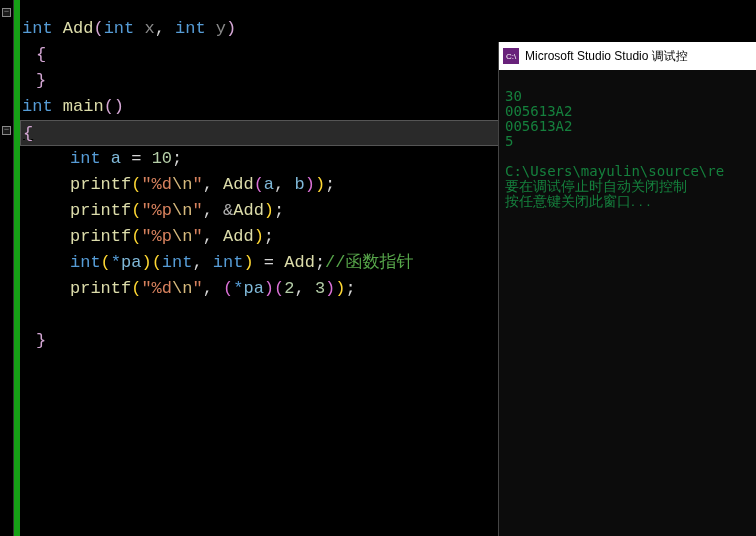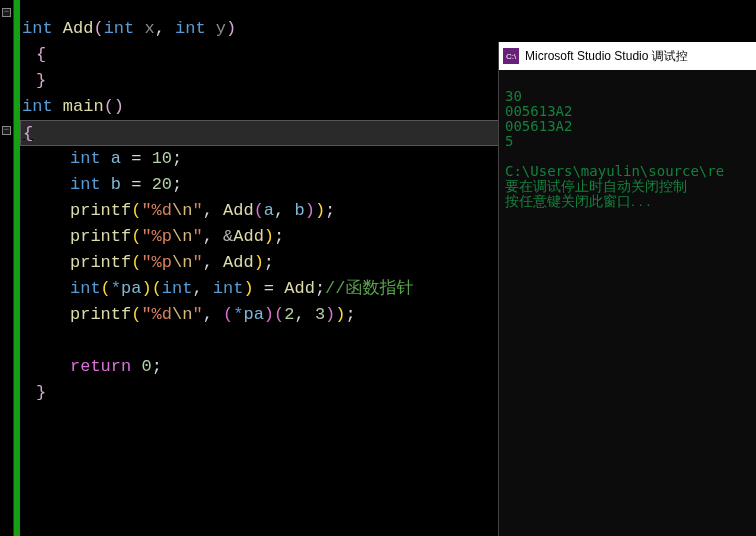--- a/index.html
+++ b/index.html
@@ -125,28 +125,26 @@
     <div class="fold" style="top:126px">−</div>
   </div>
   <div class="tracker"></div>
   <div class="code">
     <div class="line"><span class="kw">int</span><span class="plain"> </span><span class="fn">Add</span><span class="brace">(</span><span class="kw">int</span><span class="plain"> </span><span class="idlocal">x</span><span class="plain">, </span><span class="kw">int</span><span class="plain"> </span><span class="idlocal">y</span><span class="brace">)</span></div>
     <div class="line indent1"><span class="brace">{</span></div>
     <div class="line indent1"><span class="brace">}</span></div>
     <div class="line"><span class="kw">int</span><span class="plain"> </span><span class="fn">main</span><span class="brace">()</span></div>
     <div class="line indent1 highlight"><span class="brace">{</span></div>
     <div class="line indent2"><span class="kw">int</span><span class="plain"> </span><span class="id">a</span><span class="plain"> = </span><span class="num">10</span><span class="plain">;</span></div>
-    <div class="line indent2"><span class="kw">int</span><span class="plain"> </span><span class="id">b</span><span class="plain"> = </span><span class="num">20</span><span class="plain">;</span></div>
     <div class="line indent2"><span class="fn">printf</span><span class="paren">(</span><span class="str">"%d</span><span class="esc">\n</span><span class="str">"</span><span class="plain">, </span><span class="fn">Add</span><span class="paren2">(</span><span class="id">a</span><span class="plain">, </span><span class="id">b</span><span class="paren2">)</span><span class="paren">)</span><span class="plain">;</span></div>
     <div class="line indent2"><span class="fn">printf</span><span class="paren">(</span><span class="str">"%p</span><span class="esc">\n</span><span class="str">"</span><span class="plain">, </span><span class="op">&amp;</span><span class="fn">Add</span><span class="paren">)</span><span class="plain">;</span></div>
     <div class="line indent2"><span class="fn">printf</span><span class="paren">(</span><span class="str">"%p</span><span class="esc">\n</span><span class="str">"</span><span class="plain">, </span><span class="fn">Add</span><span class="paren">)</span><span class="plain">;</span></div>
     <div class="line indent2"><span class="kw">int</span><span class="paren">(</span><span class="star">*</span><span class="id">pa</span><span class="paren">)</span><span class="paren">(</span><span class="kw">int</span><span class="plain">, </span><span class="kw">int</span><span class="paren">)</span><span class="plain"> = </span><span class="fn">Add</span><span class="plain">;</span><span class="comment">//函数指针</span></div>
     <div class="line indent2"><span class="fn">printf</span><span class="paren">(</span><span class="str">"%d</span><span class="esc">\n</span><span class="str">"</span><span class="plain">, </span><span class="paren2">(</span><span class="star">*</span><span class="id">pa</span><span class="paren2">)</span><span class="paren2">(</span><span class="num">2</span><span class="plain">, </span><span class="num">3</span><span class="paren2">)</span><span class="paren">)</span><span class="plain">;</span></div>
     <div class="line"> </div>
-    <div class="line indent2"><span class="brace2">return</span><span class="plain"> </span><span class="num">0</span><span class="plain">;</span></div>
     <div class="line indent1"><span class="brace">}</span></div>
   </div>
 </div>
 
 <div class="console-window">
   <div class="console-titlebar">
     <div class="console-icon">
         <span>C:\</span>
       </div>
     <span>Microsoft Studio Studio 调试控</span>

